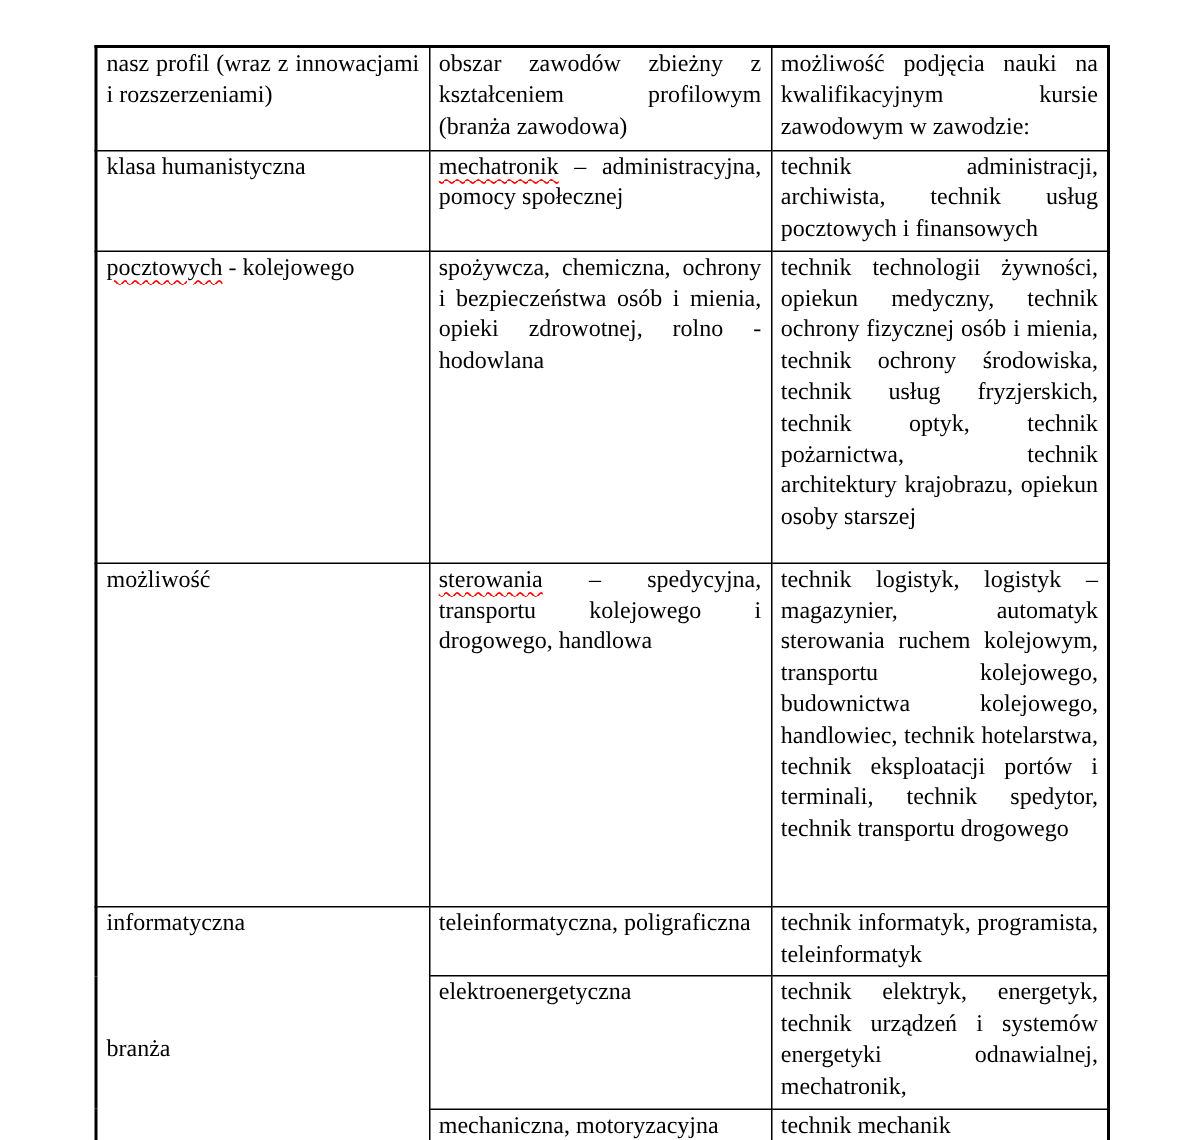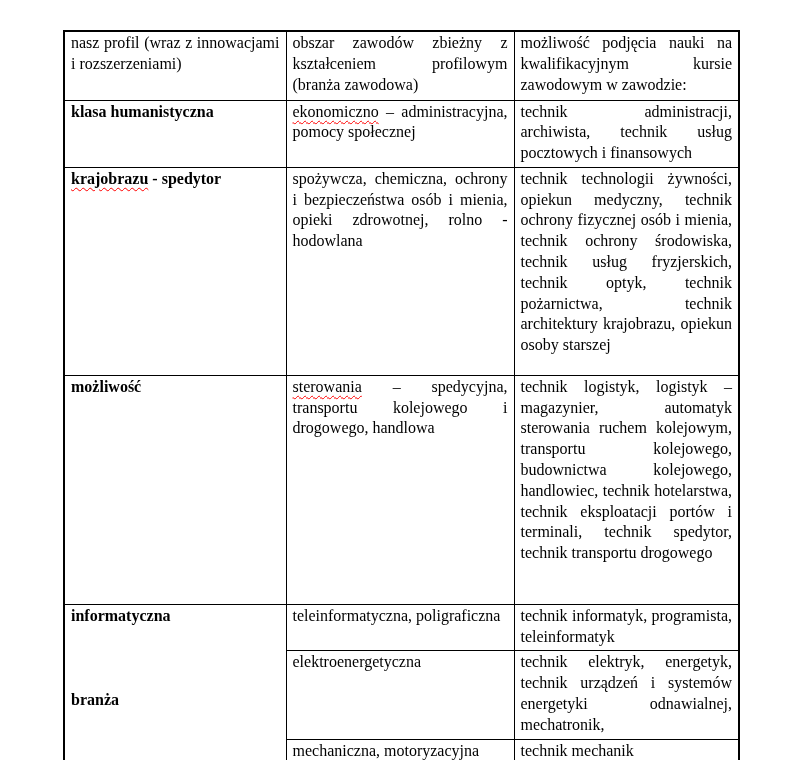--- a/index.html
+++ b/index.html
@@ -28,21 +28,21 @@
     color: #000000;
   }
   table.doc-table td {
     border: 1px solid #000000;
     vertical-align: top;
     padding: 1px 6px 3px 6px;
     text-align: justify;
     overflow: hidden;
   }
   td.profile-cell {
-    font-weight: bold;
+    font-weight: normal;
     text-align: left;
   }
   .misspell {
     text-decoration: underline;
     text-decoration-style: wavy;
     text-decoration-color: #ff0000;
     text-decoration-thickness: 1px;
     text-underline-offset: 3px;
   }
   .ogolna-label {
@@ -68,26 +68,26 @@
     </colgroup>
     <tbody>
       <tr class="r-head">
         <td>nasz profil (wraz z innowacjami i rozszerzeniami)</td>
         <td>obszar zawodów zbieżny z kształceniem profilowym (branża zawodowa)</td>
         <td>możliwość podjęcia nauki na kwalifikacyjnym kursie zawodowym w zawodzie:</td>
       </tr>
 
       <tr class="r1">
         <td class="profile-cell">klasa humanistyczna</td>
-        <td><span class="misspell">ekonomiczno</span><span> – administracyjna, pomocy społecznej</span></td>
+        <td><span class="misspell">mechatronik</span><span> – administracyjna, pomocy społecznej</span></td>
         <td>technik administracji, archiwista, technik usług pocztowych i finansowych</td>
       </tr>
 
       <tr class="r2">
-        <td class="profile-cell"><span class="misspell">krajobrazu</span><span> - spedytor</span></td>
+        <td class="profile-cell"><span class="misspell">pocztowych</span><span> - kolejowego</span></td>
         <td>spożywcza, chemiczna, ochrony i bezpieczeństwa osób i mienia, opieki zdrowotnej, rolno - hodowlana</td>
         <td>technik technologii żywności, opiekun medyczny, technik ochrony fizycznej osób i mienia, technik ochrony środowiska, technik usług fryzjerskich, technik optyk, technik pożarnictwa, technik architektury krajobrazu, opiekun osoby starszej</td>
       </tr>
 
       <tr class="r3">
         <td class="profile-cell">możliwość</td>
         <td><span class="misspell">sterowania</span><span> – spedycyjna, transportu kolejowego i drogowego, handlowa</span></td>
         <td>technik logistyk, logistyk – magazynier, automatyk sterowania ruchem kolejowym, transportu kolejowego, budownictwa kolejowego, handlowiec, technik hotelarstwa, technik eksploatacji portów i terminali, technik spedytor, technik transportu drogowego</td>
       </tr>
 

